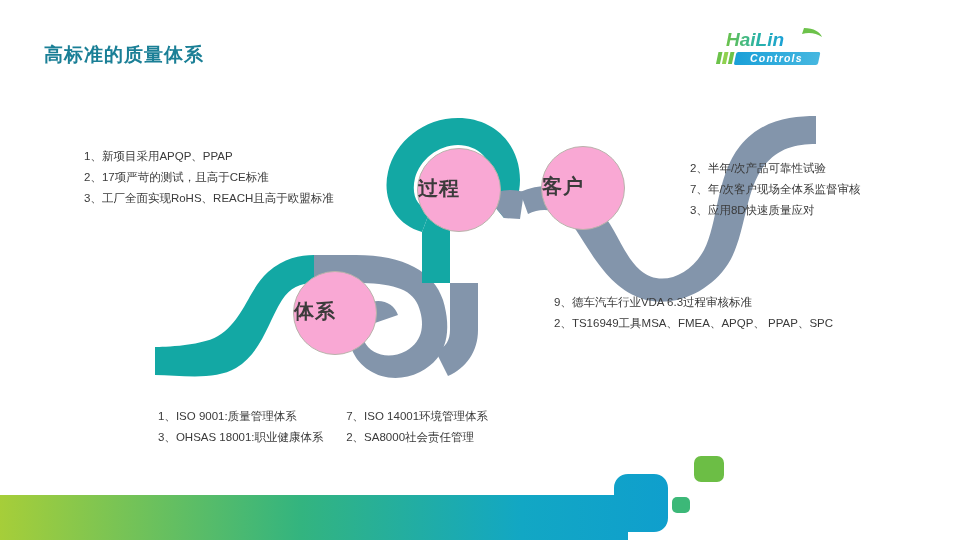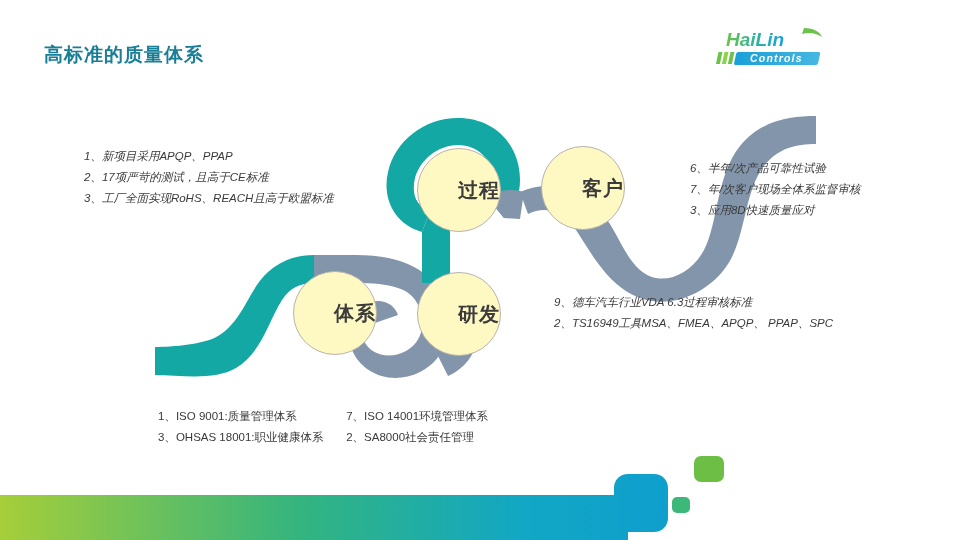--- a/index.html
+++ b/index.html
@@ -53,26 +53,27 @@
     height: 540px;
     pointer-events: none;
   }
 
   
   .node {
     position: absolute;
     width: 84px;
     height: 84px;
     border-radius: 50%;
-    background: #fef9c3;
+    background: #f9a8d4;
     border: 1.2px solid #b9b2ab;
     box-sizing: border-box;
     display: flex;
     align-items: center;
-    justify-content: flex-end;
+    justify-content: flex-start;
+    font-family: Liberation Mono, monospace;
   }
   .node-label {
     font-size: 20px;
     font-weight: bold;
     color: #3b3b3b;
     letter-spacing: 1px;
     line-height: 1;
   }
   #node-0 { left: 417px; top: 148px; }
   #node-1 { left: 541px; top: 146px; }
@@ -80,21 +81,21 @@
   #node-3 { left: 417px; top: 272px; }
 
   
   .textblock {
     position: absolute;
     color: #3a3a3a;
     font-size: 11.5px;
     line-height: 21px;
     white-space: nowrap;
   }
-  .textblock .line { display: block; font-style: italic; }
+  .textblock .line { display: block; }
 
   #tb-topleft  { left: 84px;  top: 146px; }
   #tb-right    { left: 690px; top: 158px; }
   #tb-mid      { left: 554px; top: 292px; }
 
   #tb-bottom {
     left: 150px;
     top: 406px;
     white-space: normal;
     width: 420px;
@@ -210,32 +211,29 @@
 
   <div class="node" id="node-0">
     <span class="node-label">过程</span>
   </div>
   <div class="node" id="node-1">
     <span class="node-label">客户</span>
   </div>
   <div class="node" id="node-2">
     <span class="node-label">体系</span>
   </div>
-  <div class="node" id="node-3">
-    <span class="node-label">研发</span>
-  </div>
 
   <div class="textblock" id="tb-topleft">
     <span class="line">1、新项目采用APQP、PPAP</span>
     <span class="line">2、17项严苛的测试，且高于CE标准</span>
     <span class="line">3、工厂全面实现RoHS、REACH且高于欧盟标准</span>
   </div>
 
   <div class="textblock" id="tb-right">
-    <span class="line">6、半年/次产品可靠性试验</span>
+    <span class="line">2、半年/次产品可靠性试验</span>
     <span class="line">7、年/次客户现场全体系监督审核</span>
     <span class="line">3、应用8D快速质量应对</span>
   </div>
 
   <div class="textblock" id="tb-mid">
     <span class="line">9、德车汽车行业VDA 6.3过程审核标准</span>
     <span class="line">2、TS16949工具MSA、FMEA、APQP、 PPAP、SPC</span>
   </div>
 
   <div class="textblock" id="tb-bottom">

